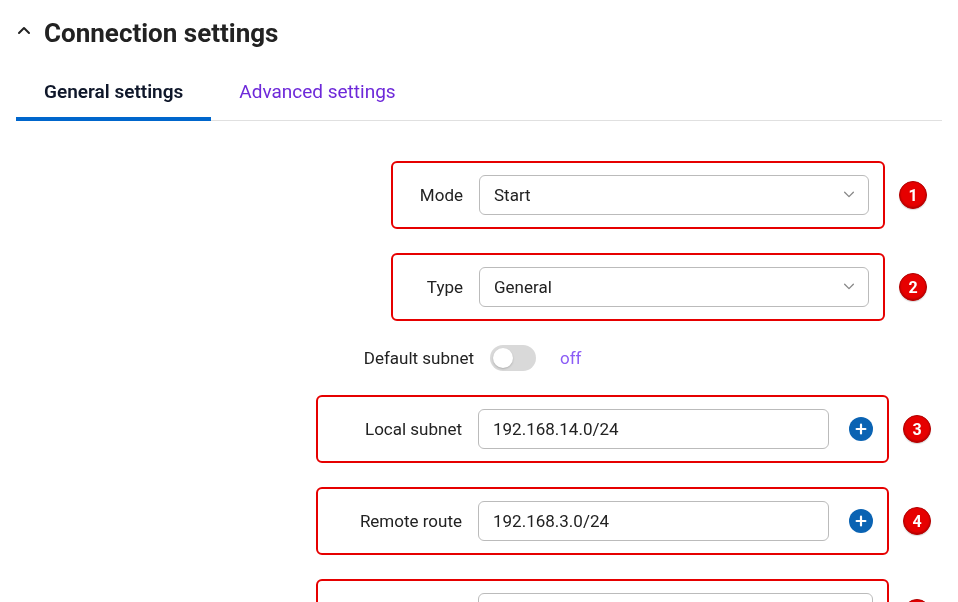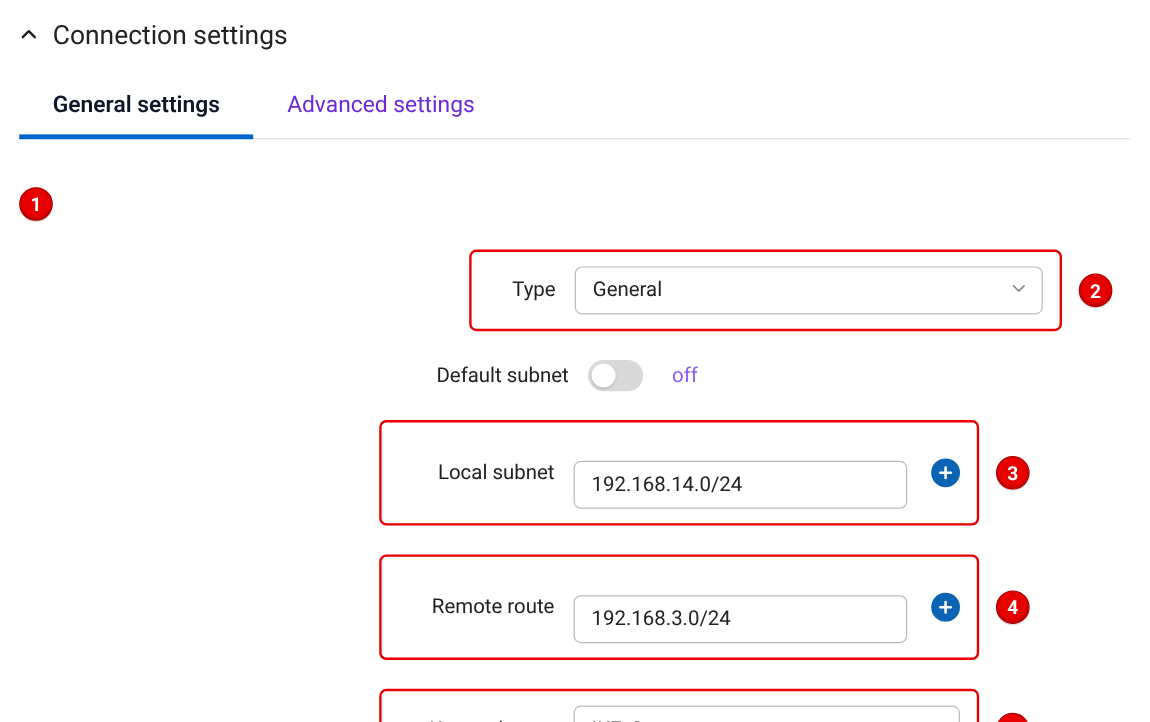--- a/index.html
+++ b/index.html
@@ -1,45 +1,45 @@
 <!DOCTYPE html>
 <html><head>
   <meta charset="utf-8">
   <style>
     * { box-sizing: border-box; margin: 0; padding: 0; }
     body { font-family: -apple-system, BlinkMacSystemFont, "Segoe UI", Roboto, sans-serif; font-size: 16px; color: #222; background: #fff; padding: 10px 16px; width: 958px; }
     
     .section-header { display: flex; align-items: center; gap: 12px; padding: 8px 0 20px 0; }
     .section-header .chev { color: #222; }
-    .section-title { font-size: 22px; font-weight: 400; }
+    .section-title { font-size: 26px; font-weight: 700; }
     
     .tabs { display: flex; border-bottom: 1px solid #e0e0e0; margin-bottom: 40px; }
     .tab { padding: 12px 28px 14px 28px; font-size: 19px; cursor: pointer; user-select: none; }
     .tab.active { color: #0f172a; font-weight: 600; border-bottom: 4px solid #0066cc; margin-bottom: -1px; }
     .tab.inactive { color: #6d28d9; }
     
     .form-rows { display: flex; flex-direction: column; gap: 24px; padding-left: 0; }
     .form-row-wrap { display: flex; align-items: center; gap: 14px; }
     .form-row { display: flex; align-items: center; gap: 16px; padding: 12px 14px; border-radius: 6px; flex: 0 0 auto; }
     .form-row.hl { border: 2.5px solid #e60000; }
     
     .field-label { text-align: right; color: #222; font-size: 17px; }
     
     .row-mode .field-label, .row-type .field-label { width: 56px; }
     .row-local .field-label, .row-remote .field-label, .row-keyex .field-label { width: 130px; }
     
     .row-mode, .row-type { margin-left: 375px; width: 494px; }
     .row-default { margin-left: 320px; width: 494px; padding: 0 14px; }
-    .row-local, .row-remote, .row-keyex { margin-left: 300px; width: 500px; }
+    .row-local, .row-remote, .row-keyex { margin-left: 300px; width: 573px; }
     
     .select { position: relative; flex: 1; border: 1px solid #bbb; border-radius: 6px; height: 40px; display: flex; align-items: center; padding: 0 40px 0 14px; font-size: 17px; cursor: pointer; background: #fff; }
     .select .sel-val { color: #222; }
     .select .sel-chevron { position: absolute; right: 12px; top: 50%; transform: translateY(-50%); color: #888; }
     
-    .text-input { flex: 1; border: 1px solid #bbb; border-radius: 6px; height: 40px; padding: 0 14px; font-size: 17px; outline: none; color: #222; font-family: inherit; margin-top: 20px; }
+    .text-input { flex: 1; border: 1px solid #bbb; border-radius: 6px; height: 40px; padding: 0 14px; font-size: 17px; outline: none; color: #222; font-family: inherit; }
     
     .row-default .field-label { width: 124px; }
     .toggle { position: relative; width: 46px; height: 26px; background: #d9d9d9; border-radius: 13px; cursor: pointer; flex: 0 0 auto; }
     .toggle .knob { position: absolute; left: 3px; top: 3px; width: 20px; height: 20px; background: #fff; border-radius: 10px; box-shadow: 0 1px 2px rgba(0,0,0,0.2); }
     .toggle-state { font-size: 17px; color: #8b5cf6; margin-left: 8px; }
     
     .add-btn { width: 24px; height: 24px; flex: 0 0 auto; background: #0a63b3; border-radius: 12px; display: flex; align-items: center; justify-content: center; color: #fff; cursor: pointer; margin-left: 4px; }
     .add-btn svg { display: block; }
     
     .callout { width: 28px; height: 28px; border-radius: 14px; background: #e60000; color: #fff; font-weight: 700; display: flex; align-items: center; justify-content: center; font-size: 16px; flex: 0 0 auto; box-shadow: inset 0 -1px 2px rgba(0,0,0,0.25), 0 1px 1px rgba(0,0,0,0.15); border: 1px solid #b30000; }
@@ -57,20 +57,31 @@
 </div>
 
 <div class="tabs">
   <div class="tab active">General settings</div>
   <div class="tab inactive">Advanced settings</div>
 </div>
 
 <div class="form-rows">
 
   <div class="form-row-wrap">
+    <div class="form-row hl row-mode">
+      <div class="field-label">Mode</div>
+      <div class="select">
+        <span class="sel-val">Start</span>
+        <span class="sel-chevron">
+          <svg width="14" height="14" viewBox="0 0 16 16">
+              <path d="M3 6 L8 11 L13 6" fill="none" stroke="currentColor" stroke-width="1.5" stroke-linecap="round" stroke-linejoin="round"></path>
+            </svg>
+        </span>
+      </div>
+    </div>
     <div class="callout">1</div>
   </div>
 
   <div class="form-row-wrap">
     <div class="form-row hl row-type">
       <div class="field-label">Type</div>
       <div class="select">
         <span class="sel-val">General</span>
         <span class="sel-chevron">
           <svg width="14" height="14" viewBox="0 0 16 16">

